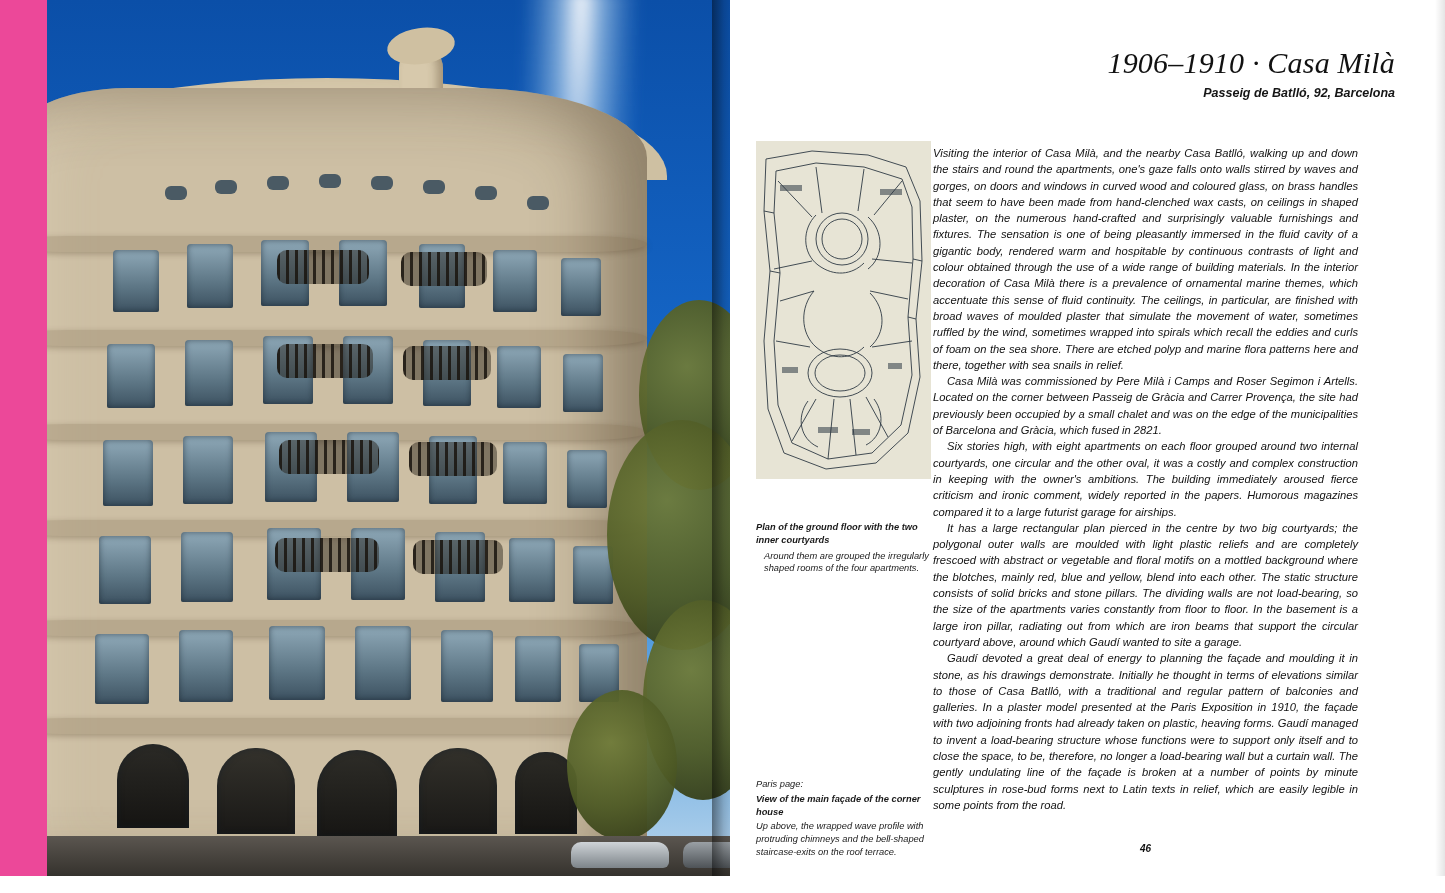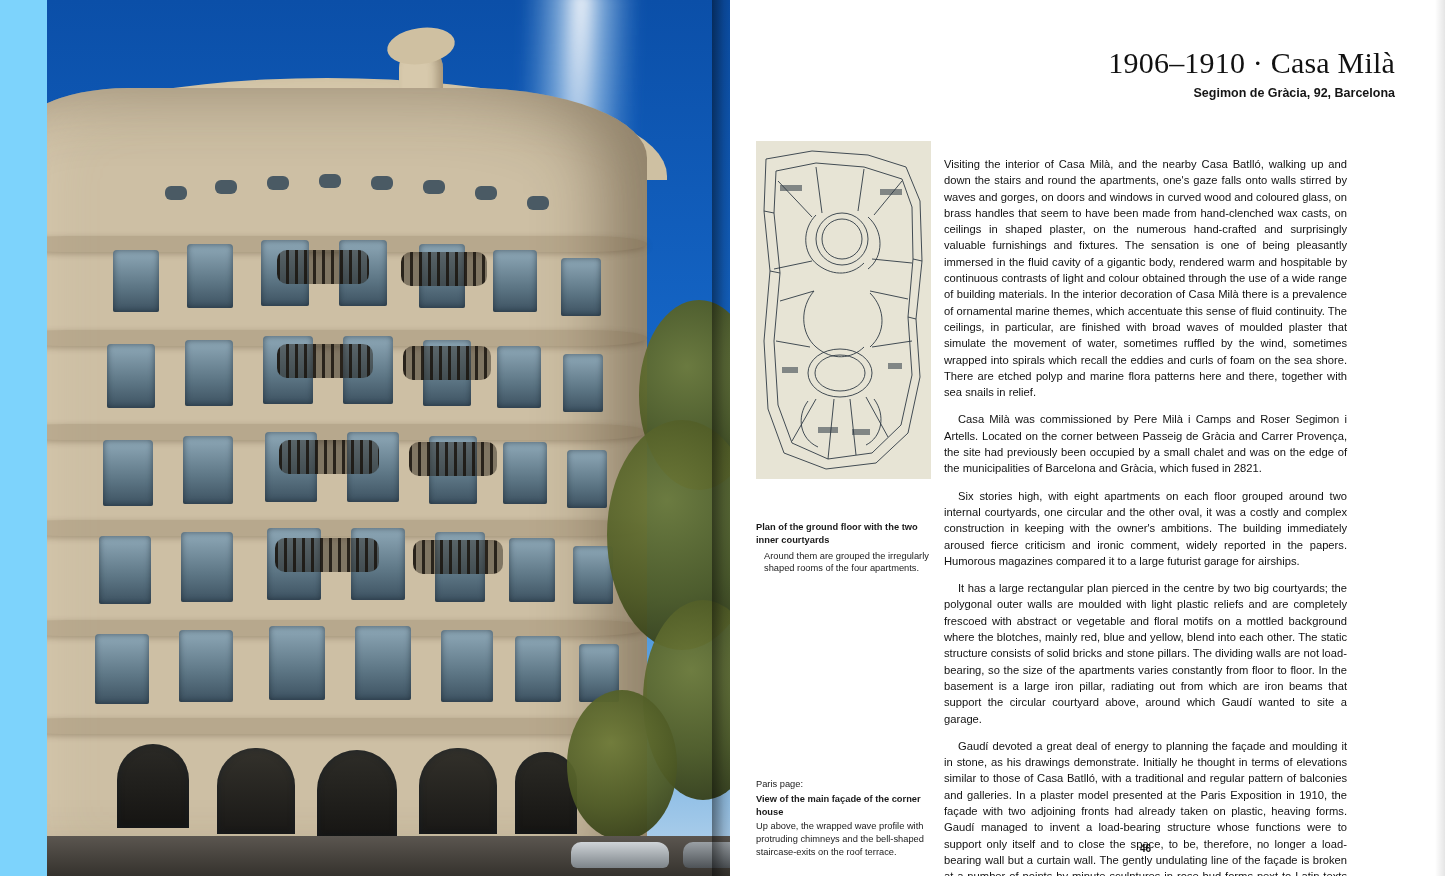--- a/index.html
+++ b/index.html
@@ -11,21 +11,22 @@
     width: 1445px;
     height: 893px;
     overflow: hidden;
     font-family: "Liberation Sans", sans-serif;
   }
 
   .spread {
     position: relative;
     width: 1445px;
     height: 893px;
-    background: #7dd3fc;
+    background: #ec4899;
+    font-style: italic;
   }
 
   
   .left-page {
     position: absolute;
     left: 47px;
     top: 0px;
     width: 683px;
     height: 876px;
     overflow: hidden;
@@ -241,21 +242,21 @@
   .body-col {
     position: absolute;
     left: 203px;
     top: 145px;
     width: 425px;
     font-size: 11.2px;
     line-height: 1.455;
     text-align: justify;
     color: #111;
   }
-  .body-col p { margin: 11px; }
+  .body-col p { margin: 0; }
   .body-col p + p { text-indent: 14px; }
 
   .page-number {
     position: absolute;
     left: 203px;
     width: 425px;
     top: 843px;
     text-align: center;
     font-size: 10px;
     font-weight: bold;
@@ -376,21 +377,21 @@
     <div class="street"></div>
     <div class="car" style="left:524px; width:98px;"></div>
     <div class="car" style="left:636px; width:66px; background:linear-gradient(180deg,#9aa0a5,#4e5357);"></div>
   </div>
 
   <div class="gutter"></div>
 
   <div class="right-page">
 
     <div class="title">1906–1910 · Casa Milà</div>
-    <div class="subtitle">Segimon de Gràcia, 92, Barcelona</div>
+    <div class="subtitle">Passeig de Batlló, 92, Barcelona</div>
 
     <div class="plan-figure">
       <svg class="plan-svg" viewBox="0 0 175 338">
         <rect x="0" y="0" width="175" height="338" fill="#e7e4d5"></rect>
         <g fill="none" stroke="#2f3a44" stroke-width="0.9">
 
           <path d="M10,18 L56,10 L112,14 L150,26 L164,60 L166,120 L160,178 L164,236 L152,292 L120,322 L70,328 L28,312 L12,268 L8,200 L14,130 L8,70 Z"></path>
 
           <path d="M20,30 L60,22 L108,26 L146,38 L156,66 L157,118 L152,176 L156,234 L145,284 L116,312 L72,318 L36,302 L22,264 L18,200 L24,132 L18,72 Z"></path>
 

